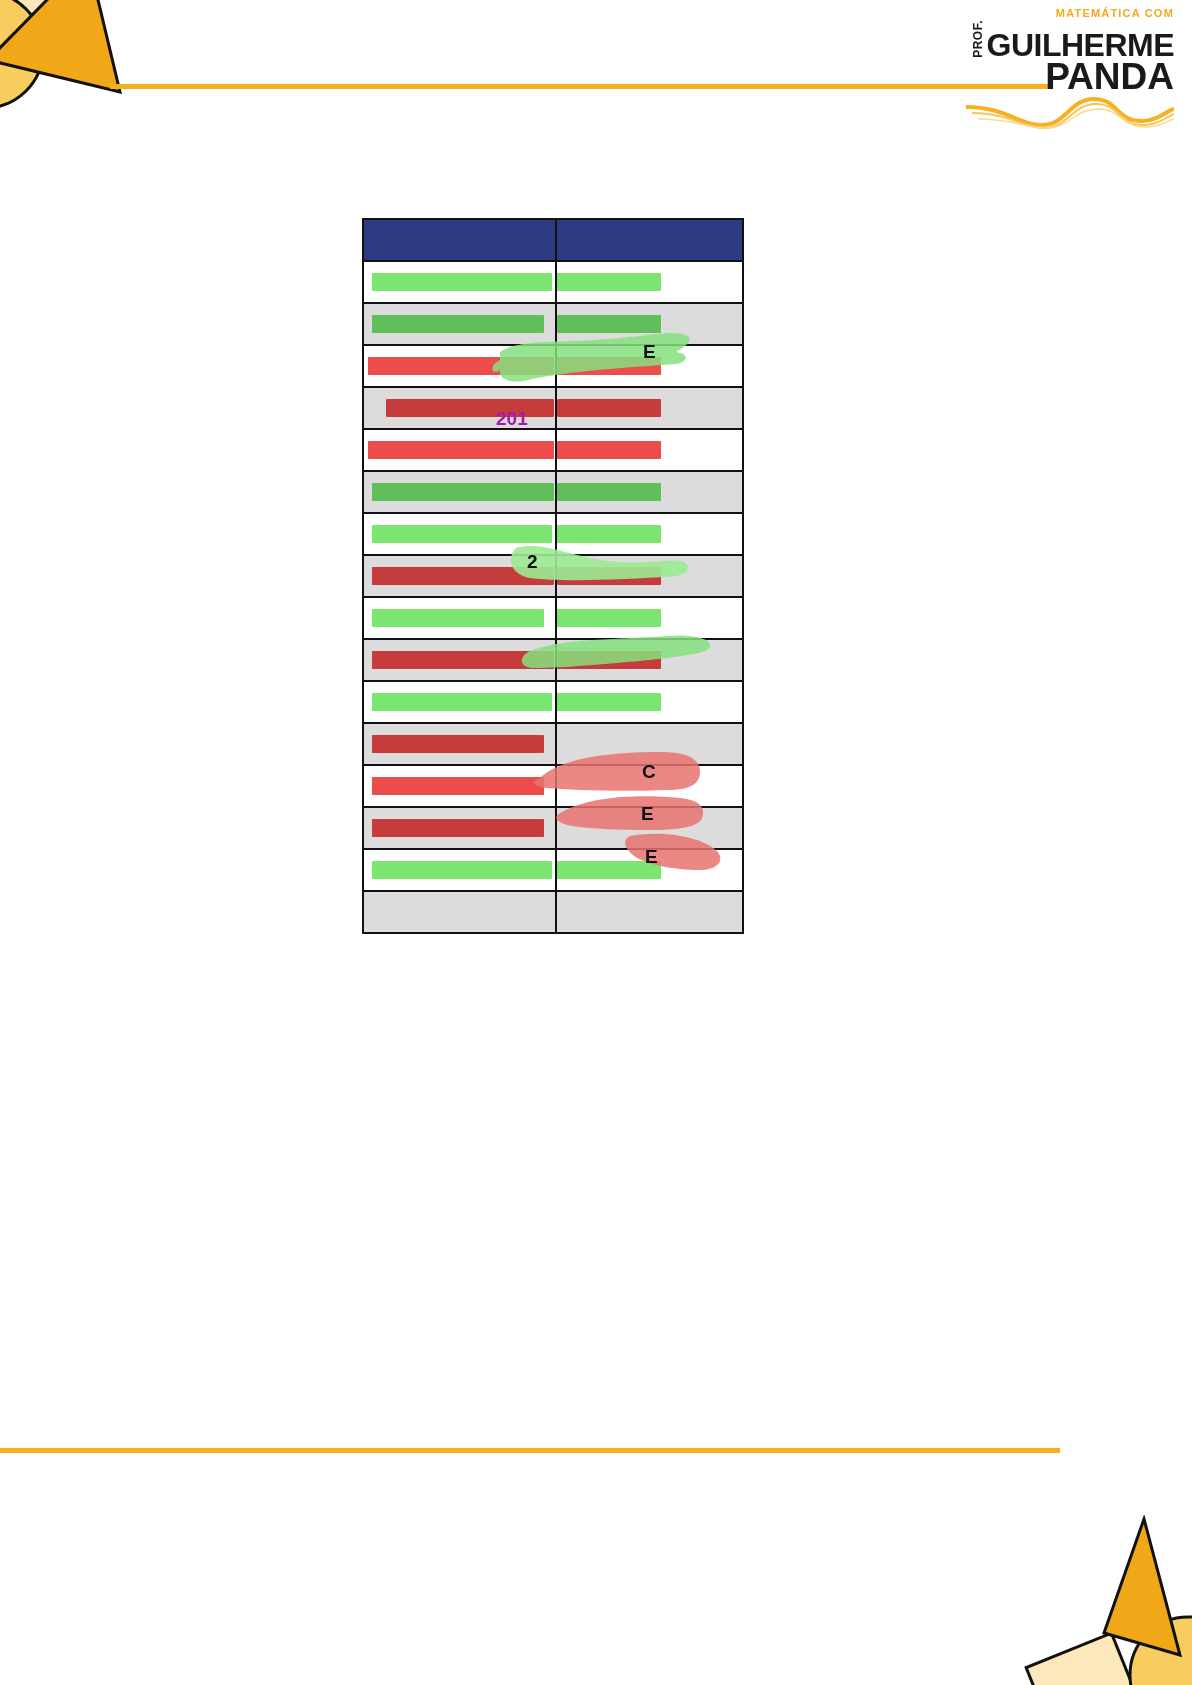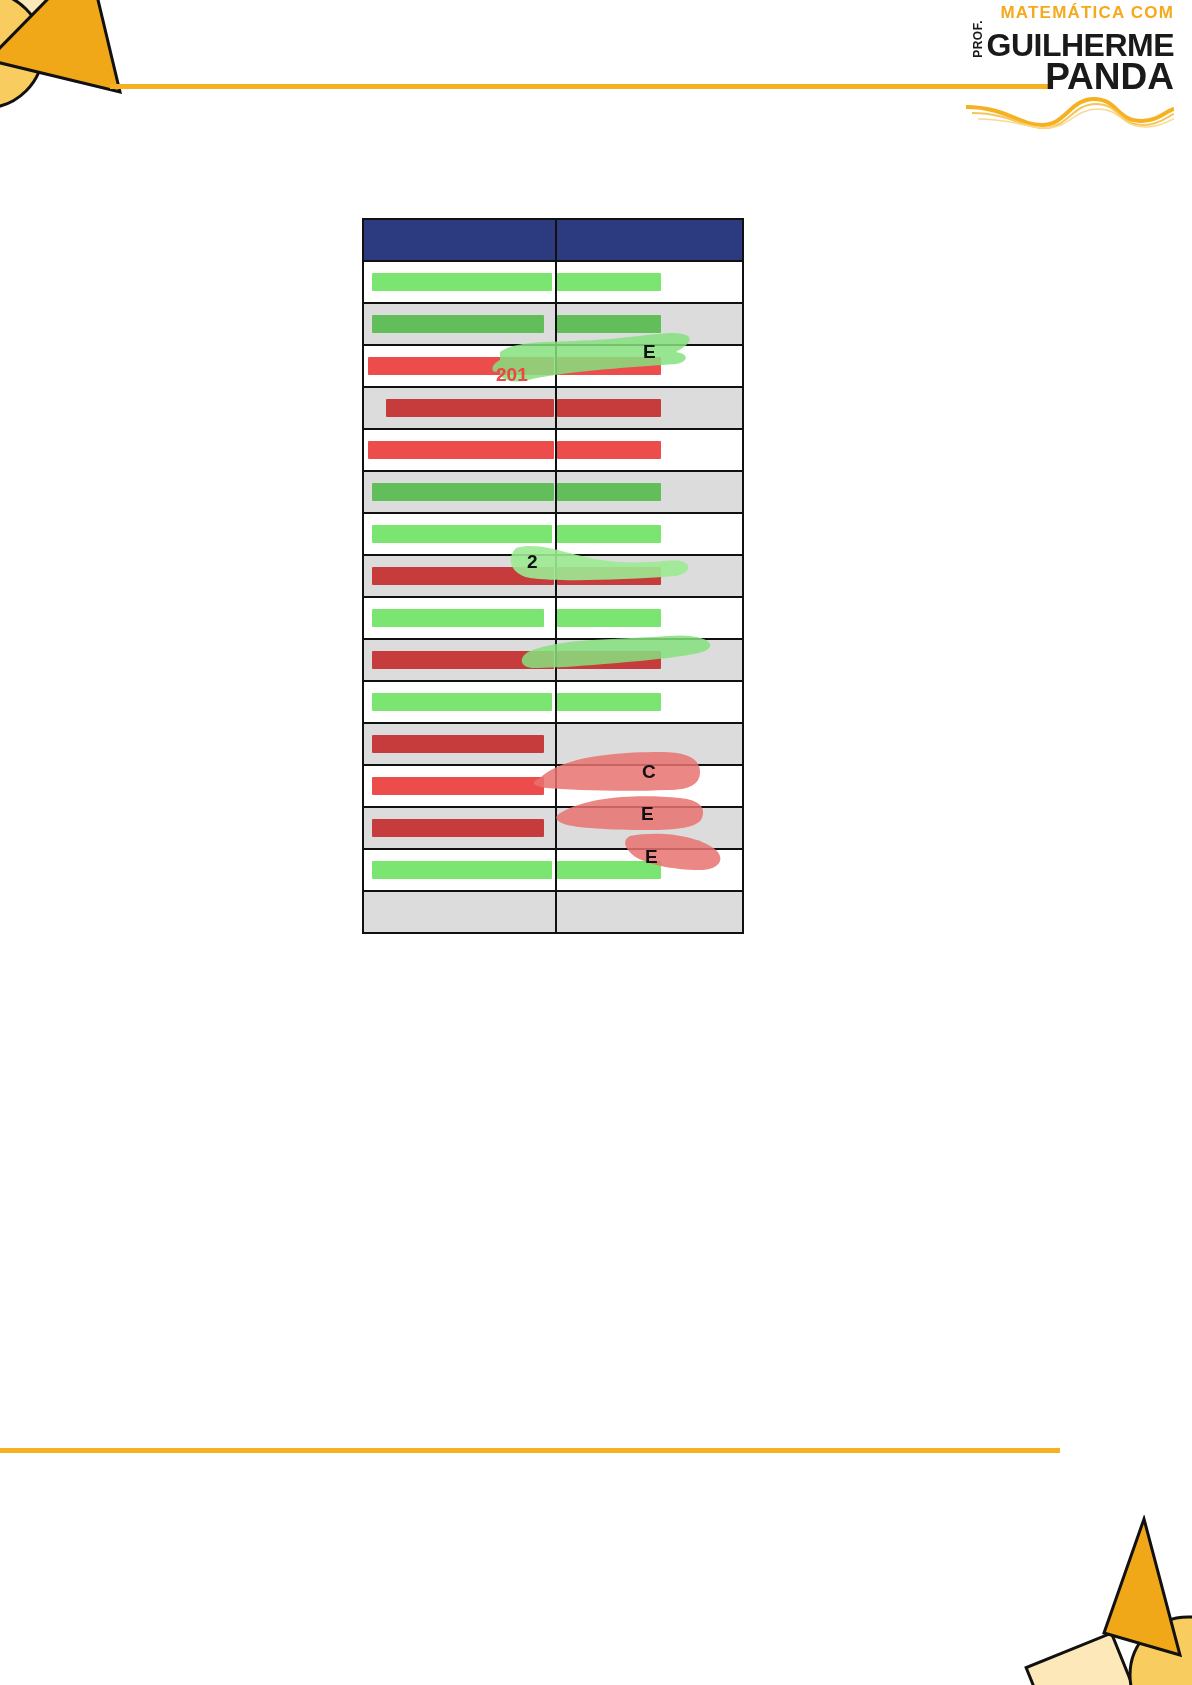--- a/index.html
+++ b/index.html
@@ -14,21 +14,21 @@
   #deco-top-left{left:-70px;top:-60px;width:260px;height:220px;}
   #deco-bottom-right{right:-60px;bottom:-70px;width:260px;height:240px;}
 
   
   .gold-rule{position:absolute;height:5px;background:#F5B11F;}
   #gold-rule-top{left:110px;top:84px;width:940px;}
   #gold-rule-bottom{left:0;top:1448px;width:1060px;}
 
   
   #brand-logo{position:absolute;right:18px;top:6px;width:208px;height:112px;}
-  .logo-line1{font-size:17px;font-weight:bold;color:#F5A91C;letter-spacing:1.2px;
+  .logo-line1{font-size:11px;font-weight:bold;color:#F5A91C;letter-spacing:1.2px;
     text-align:right;font-family:"Liberation Sans",sans-serif;line-height:14px;}
   .logo-row{display:flex;align-items:flex-end;justify-content:flex-end;gap:3px;}
   .logo-prof{writing-mode:vertical-rl;transform:rotate(180deg);font-size:12px;
     font-weight:bold;color:#1a1a1a;letter-spacing:.5px;line-height:12px;}
   .logo-line2{font-size:32px;font-weight:bold;color:#1a1a1a;letter-spacing:-.5px;
     line-height:26px;}
   .logo-line3{font-size:37px;font-weight:bold;color:#1a1a1a;letter-spacing:0px;
     line-height:37px;}
 
   
@@ -242,18 +242,18 @@
 
     <path d="M562 812 C590 796 640 794 680 798 C700 800 706 808 702 818
              C698 828 676 830 648 830 C610 830 576 828 564 824
              C554 820 554 816 562 812 Z" fill="#E8726E" opacity="0.85"></path>
 
     <path d="M630 836 C660 830 700 836 716 850 C726 860 718 870 700 870
              C672 870 646 864 634 856 C624 848 622 840 630 836 Z" fill="#E8726E" opacity="0.85"></path>
   </svg>
 
 <div class="ann-letter" style="left: 643px; top: 341px; color: rgb(17, 17, 17);">E</div>
-    <div class="ann-letter" style="left: 496px; top: 364px; color: #ef4444;">201</div>
+    <div class="ann-letter" style="left: 496px; top: 408px; color: #a21caf;">201</div>
     <div class="ann-letter" style="left: 527px; top: 551px; color: rgb(17, 17, 17);">2</div>
     <div class="ann-letter" style="left: 642px; top: 761px; color: rgb(17, 17, 17);">C</div>
     <div class="ann-letter" style="left: 641px; top: 803px; color: rgb(17, 17, 17);">E</div>
     <div class="ann-letter" style="left: 645px; top: 846px; color: rgb(17, 17, 17);">E</div>
   </div>
 
 </body></html>

